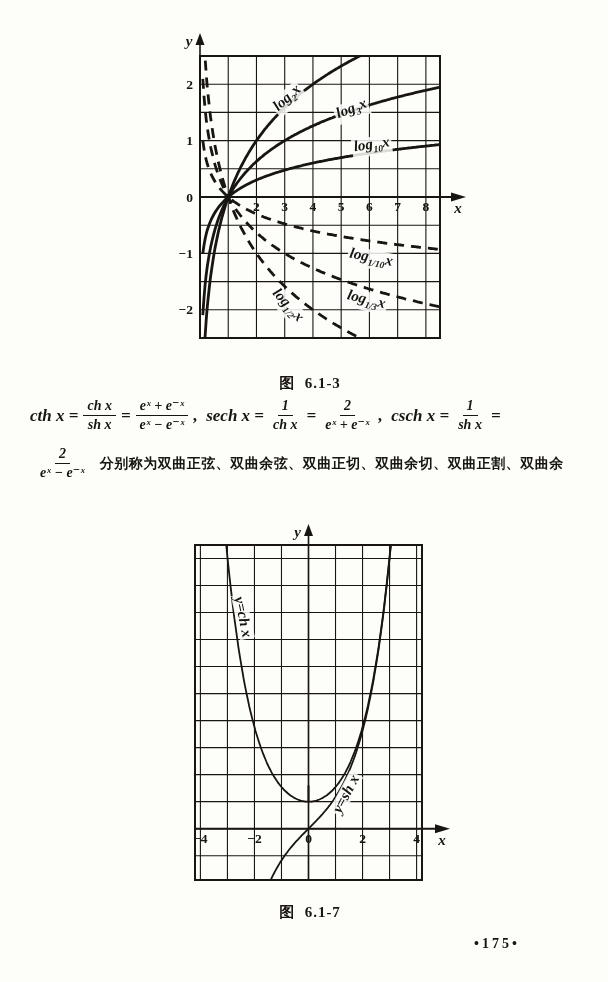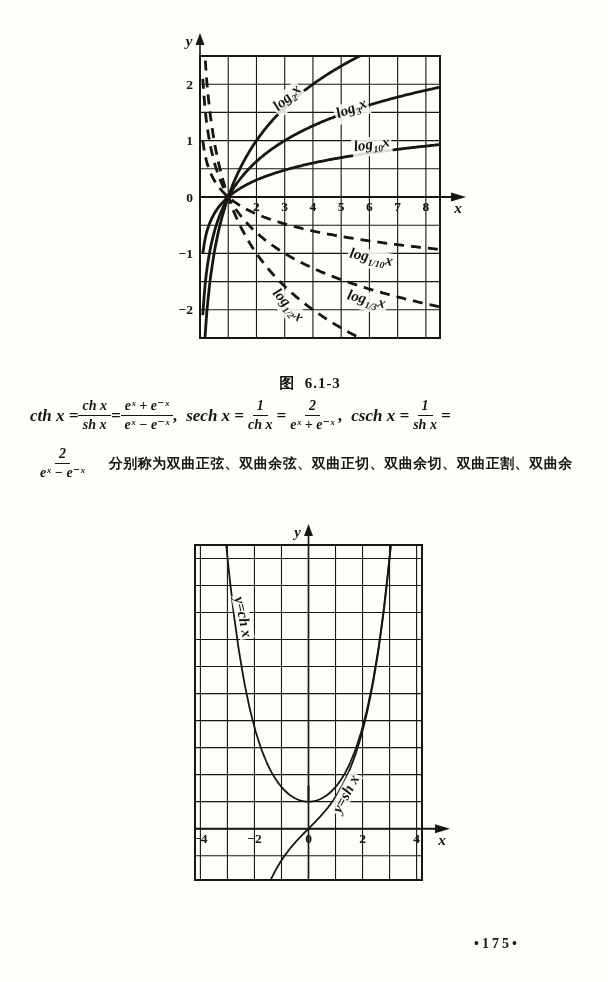--- a/index.html
+++ b/index.html
@@ -8,27 +8,27 @@
   .page{position:relative;width:608px;height:982px;background:#fdfdfa;overflow:hidden;color:#181512}
   svg{position:absolute}
   svg text{font-family:"Liberation Serif","DejaVu Serif",serif;font-weight:700;font-size:13.5px;fill:#181512}
   svg text.it{font-style:italic;font-size:15px}
   .clabel{position:absolute;transform:translate(-50%,-50%) rotate(var(--r,0deg));
     font-family:"Liberation Serif","DejaVu Serif",serif;font-style:italic;font-weight:700;
     font-size:15px;white-space:nowrap;background:rgba(253,253,250,.85);padding:0 2px;line-height:1;color:#171510}
   .clabel sub{font-size:9.5px}
   .caption{position:absolute;width:160px;text-align:center;font-family:"Liberation Serif","DejaVu Serif",serif;
     font-weight:700;font-size:15px;letter-spacing:1px;white-space:pre}
-  .fline{position:absolute;display:flex;align-items:center;
+  .fline{position:absolute;display:flex;align-items:center;gap:5px;
     font-family:"Liberation Serif","DejaVu Serif",serif;font-weight:700;font-style:italic;font-size:17px;color:#171510}
   .fline .ft{white-space:pre}
   .frac{display:inline-flex;flex-direction:column;align-items:center;font-size:14px;line-height:1.15}
   .frac .num{border-bottom:1.5px solid #181512;padding:0 4px 1px}
   .frac .den{padding:1px 4px 0}
-  .cjk{font-style:normal;font-size:14px;letter-spacing:.5px;margin-left:20px}
+  .cjk{font-style:normal;font-size:14px;letter-spacing:.5px;margin-left:6px}
   .pagenum{position:absolute;font-family:"Liberation Serif",serif;font-weight:700;font-size:14px;letter-spacing:3px}
 </style>
 </head>
 <body>
 
 <div class="page">
 
   <svg id="chart1" width="296" height="316" style="left:174px;top:32px">
       <defs>
         <clipPath id="chart1c">
@@ -192,16 +192,17 @@
       </g>
     </svg>
 
   <div class="clabel" style="left:243px;top:617px;--r:78deg">
     <span>y=ch x</span>
   </div>
   <div class="clabel" style="left:346px;top:794px;--r:-62deg">
     <span>y=sh x</span>
   </div>
 
+  <div class="caption" style="left:230px;top:903px">图  6.1-7</div>
 
   <div class="pagenum" style="left:474px;top:936px">•175•</div>
 
 </div>
 
 </body></html>

